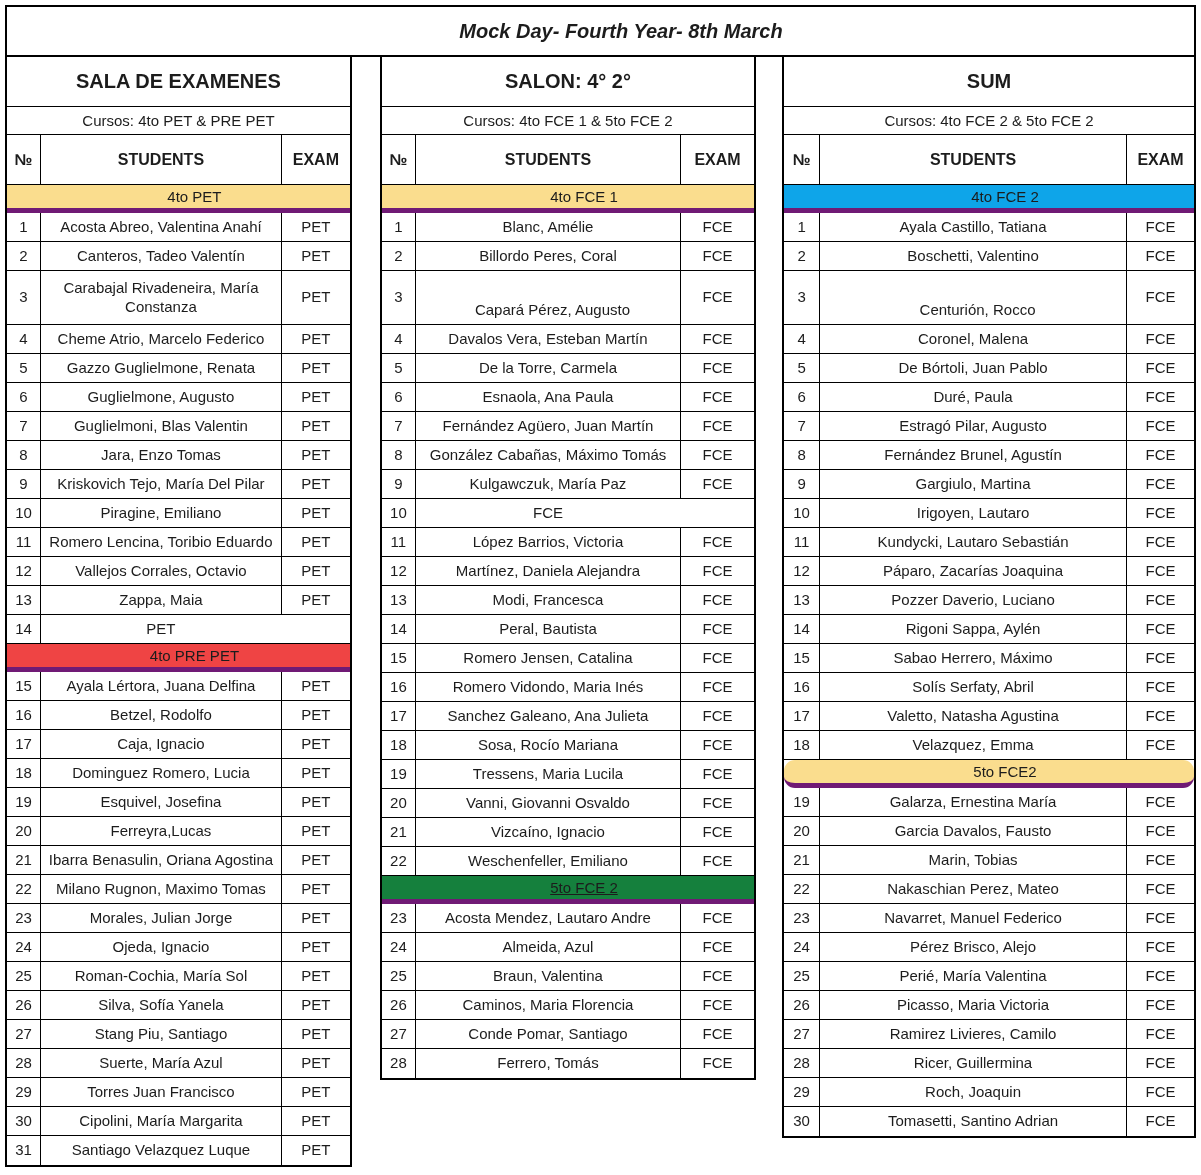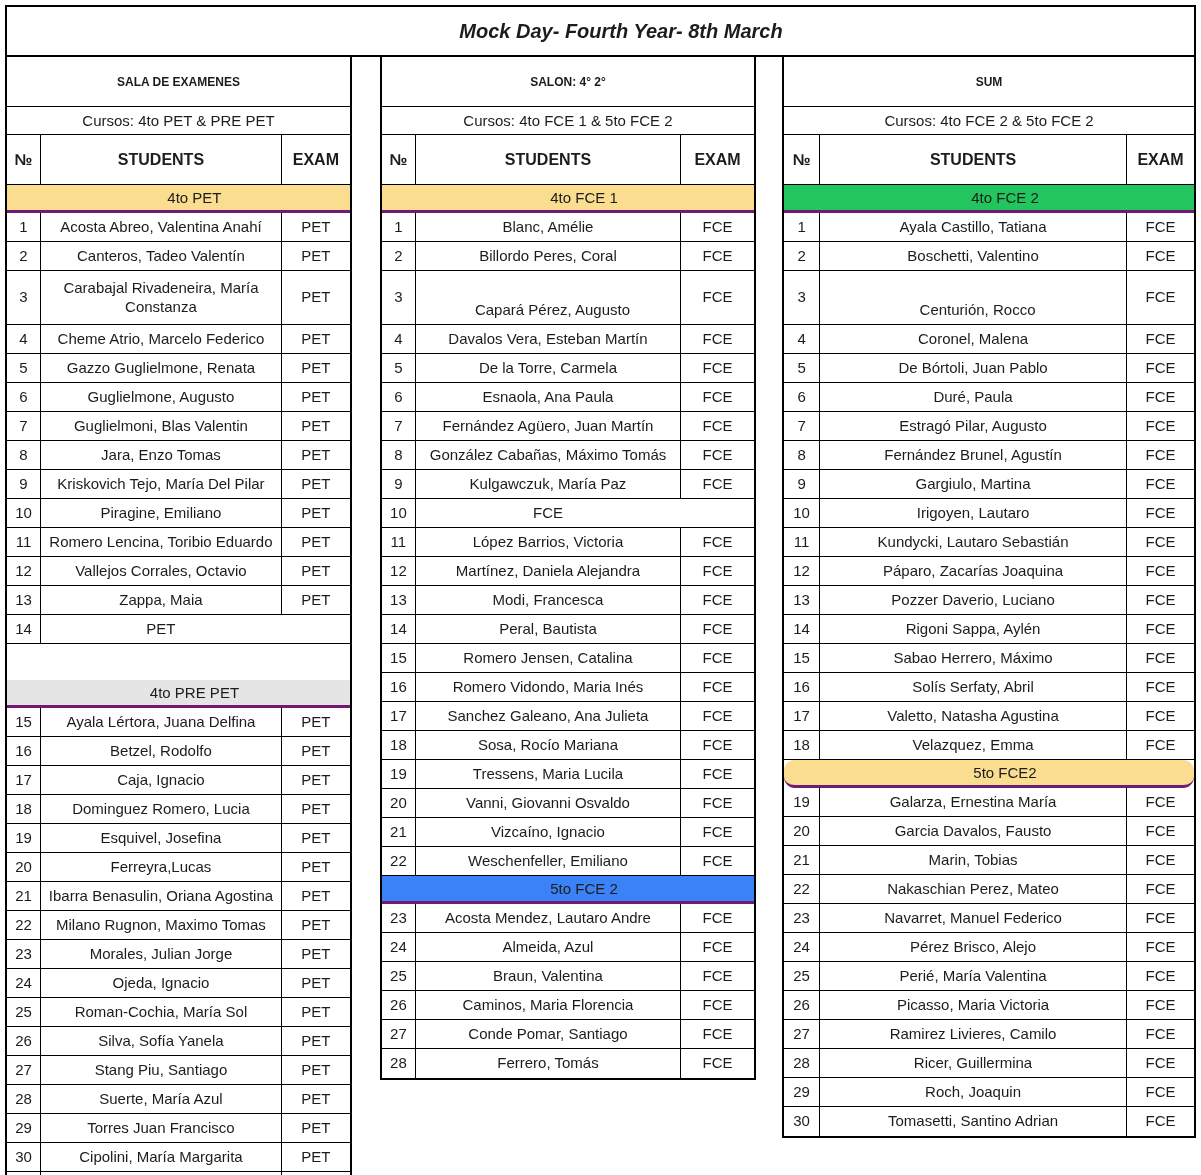--- a/index.html
+++ b/index.html
@@ -17,40 +17,40 @@
     font-size: 20px; font-weight: bold; font-style: italic; padding-left: 41px;
   }
   .tables-wrap { display: flex; align-items: flex-start; margin-top: -2px; }
   .table { border: 2px solid #000; background: #fff; }
   .t-left  { width: 367px; margin-right: 28px; }
   .t-mid   { width: 398px; margin-right: 26px; }
   .t-right { width: 438px; }
   .room {
     height: 50px; border-bottom: 1px solid #000;
     display: flex; align-items: center; justify-content: center;
-    font-weight: bold; font-size: 12px;
+    font-weight: bold; font-size: 20px;
   }
   .cursos {
     height: 28px; border-bottom: 1px solid #000;
     display: flex; align-items: center; justify-content: center;
     font-size: 15px;
   }
   .cols {
     display: grid; height: 50px; border-bottom: 1px solid #000;
     font-weight: bold; font-size: 16px;
   }
   .cols > div {
     display: flex; align-items: center; justify-content: center;
   }
   .cols > div + div { border-left: 1px solid #000; }
   .t-left .cols,  .t-left .row  { grid-template-columns: 33px 1fr 69px; }
   .t-mid .cols,   .t-mid .row   { grid-template-columns: 33px 1fr 74px; }
   .t-right .cols, .t-right .row { grid-template-columns: 35px 1fr 68px; }
   .section {
-    height: 28px; background: #FADD8E; border-bottom: 3px solid #701a75;
+    height: 28px; background: #FADD8E; border-bottom: 5px solid #701a75;
     display: flex; align-items: center; justify-content: center;
     font-size: 15px;
     padding-left: 32px;
   }
   .row {
     display: grid; height: 29px; border-bottom: 1px solid #000;
     font-size: 15px;
   }
   .row.tall { height: 54px; }
   .row .cell {
@@ -141,21 +141,21 @@
           </div>
           <div class="row">
             <div class="cell num">13</div>
             <div class="cell name">Zappa, Maia</div>
             <div class="cell exam">PET</div>
           </div>
           <div class="row">
             <div class="cell num">14</div>
             <div class="cell exam">PET</div>
           </div>
-          <div class="section" style="background: #e5e5e5; margin-top: 36px;">4to PRE PET</div>
+          <div class="section" style="background: #ef4444;">4to PRE PET</div>
           <div class="row">
             <div class="cell num">15</div>
             <div class="cell name">Ayala Lértora, Juana Delfina</div>
             <div class="cell exam">PET</div>
           </div>
           <div class="row">
             <div class="cell num">16</div>
             <div class="cell name">Betzel, Rodolfo</div>
             <div class="cell exam">PET</div>
           </div>
@@ -349,21 +349,21 @@
           <div class="row">
             <div class="cell num">21</div>
             <div class="cell name">Vizcaíno, Ignacio</div>
             <div class="cell exam">FCE</div>
           </div>
           <div class="row">
             <div class="cell num">22</div>
             <div class="cell name">Weschenfeller, Emiliano</div>
             <div class="cell exam">FCE</div>
           </div>
-          <div class="section" style="background: #3b82f6;">5to FCE 2</div>
+          <div class="section" style="background: #15803d; text-decoration: underline;">5to FCE 2</div>
           <div class="row">
             <div class="cell num">23</div>
             <div class="cell name">Acosta Mendez, Lautaro Andre</div>
             <div class="cell exam">FCE</div>
           </div>
           <div class="row">
             <div class="cell num">24</div>
             <div class="cell name">Almeida, Azul</div>
             <div class="cell exam">FCE</div>
           </div>
@@ -392,21 +392,21 @@
 
     <div class="table t-right">
       <div class="room">SUM</div>
       <div class="cursos">Cursos: 4to FCE 2 &amp; 5to FCE 2</div>
       <div class="cols">
         <div>№</div>
         <div>STUDENTS</div>
         <div>EXAM</div>
       </div>
       <div class="tbody">
-          <div class="section" style="background: #22c55e;">4to FCE 2</div>
+          <div class="section" style="background: #0ea5e9;">4to FCE 2</div>
           <div class="row">
             <div class="cell num">1</div>
             <div class="cell name">Ayala Castillo, Tatiana</div>
             <div class="cell exam">FCE</div>
           </div>
           <div class="row">
             <div class="cell num">2</div>
             <div class="cell name">Boschetti, Valentino</div>
             <div class="cell exam">FCE</div>
           </div>

